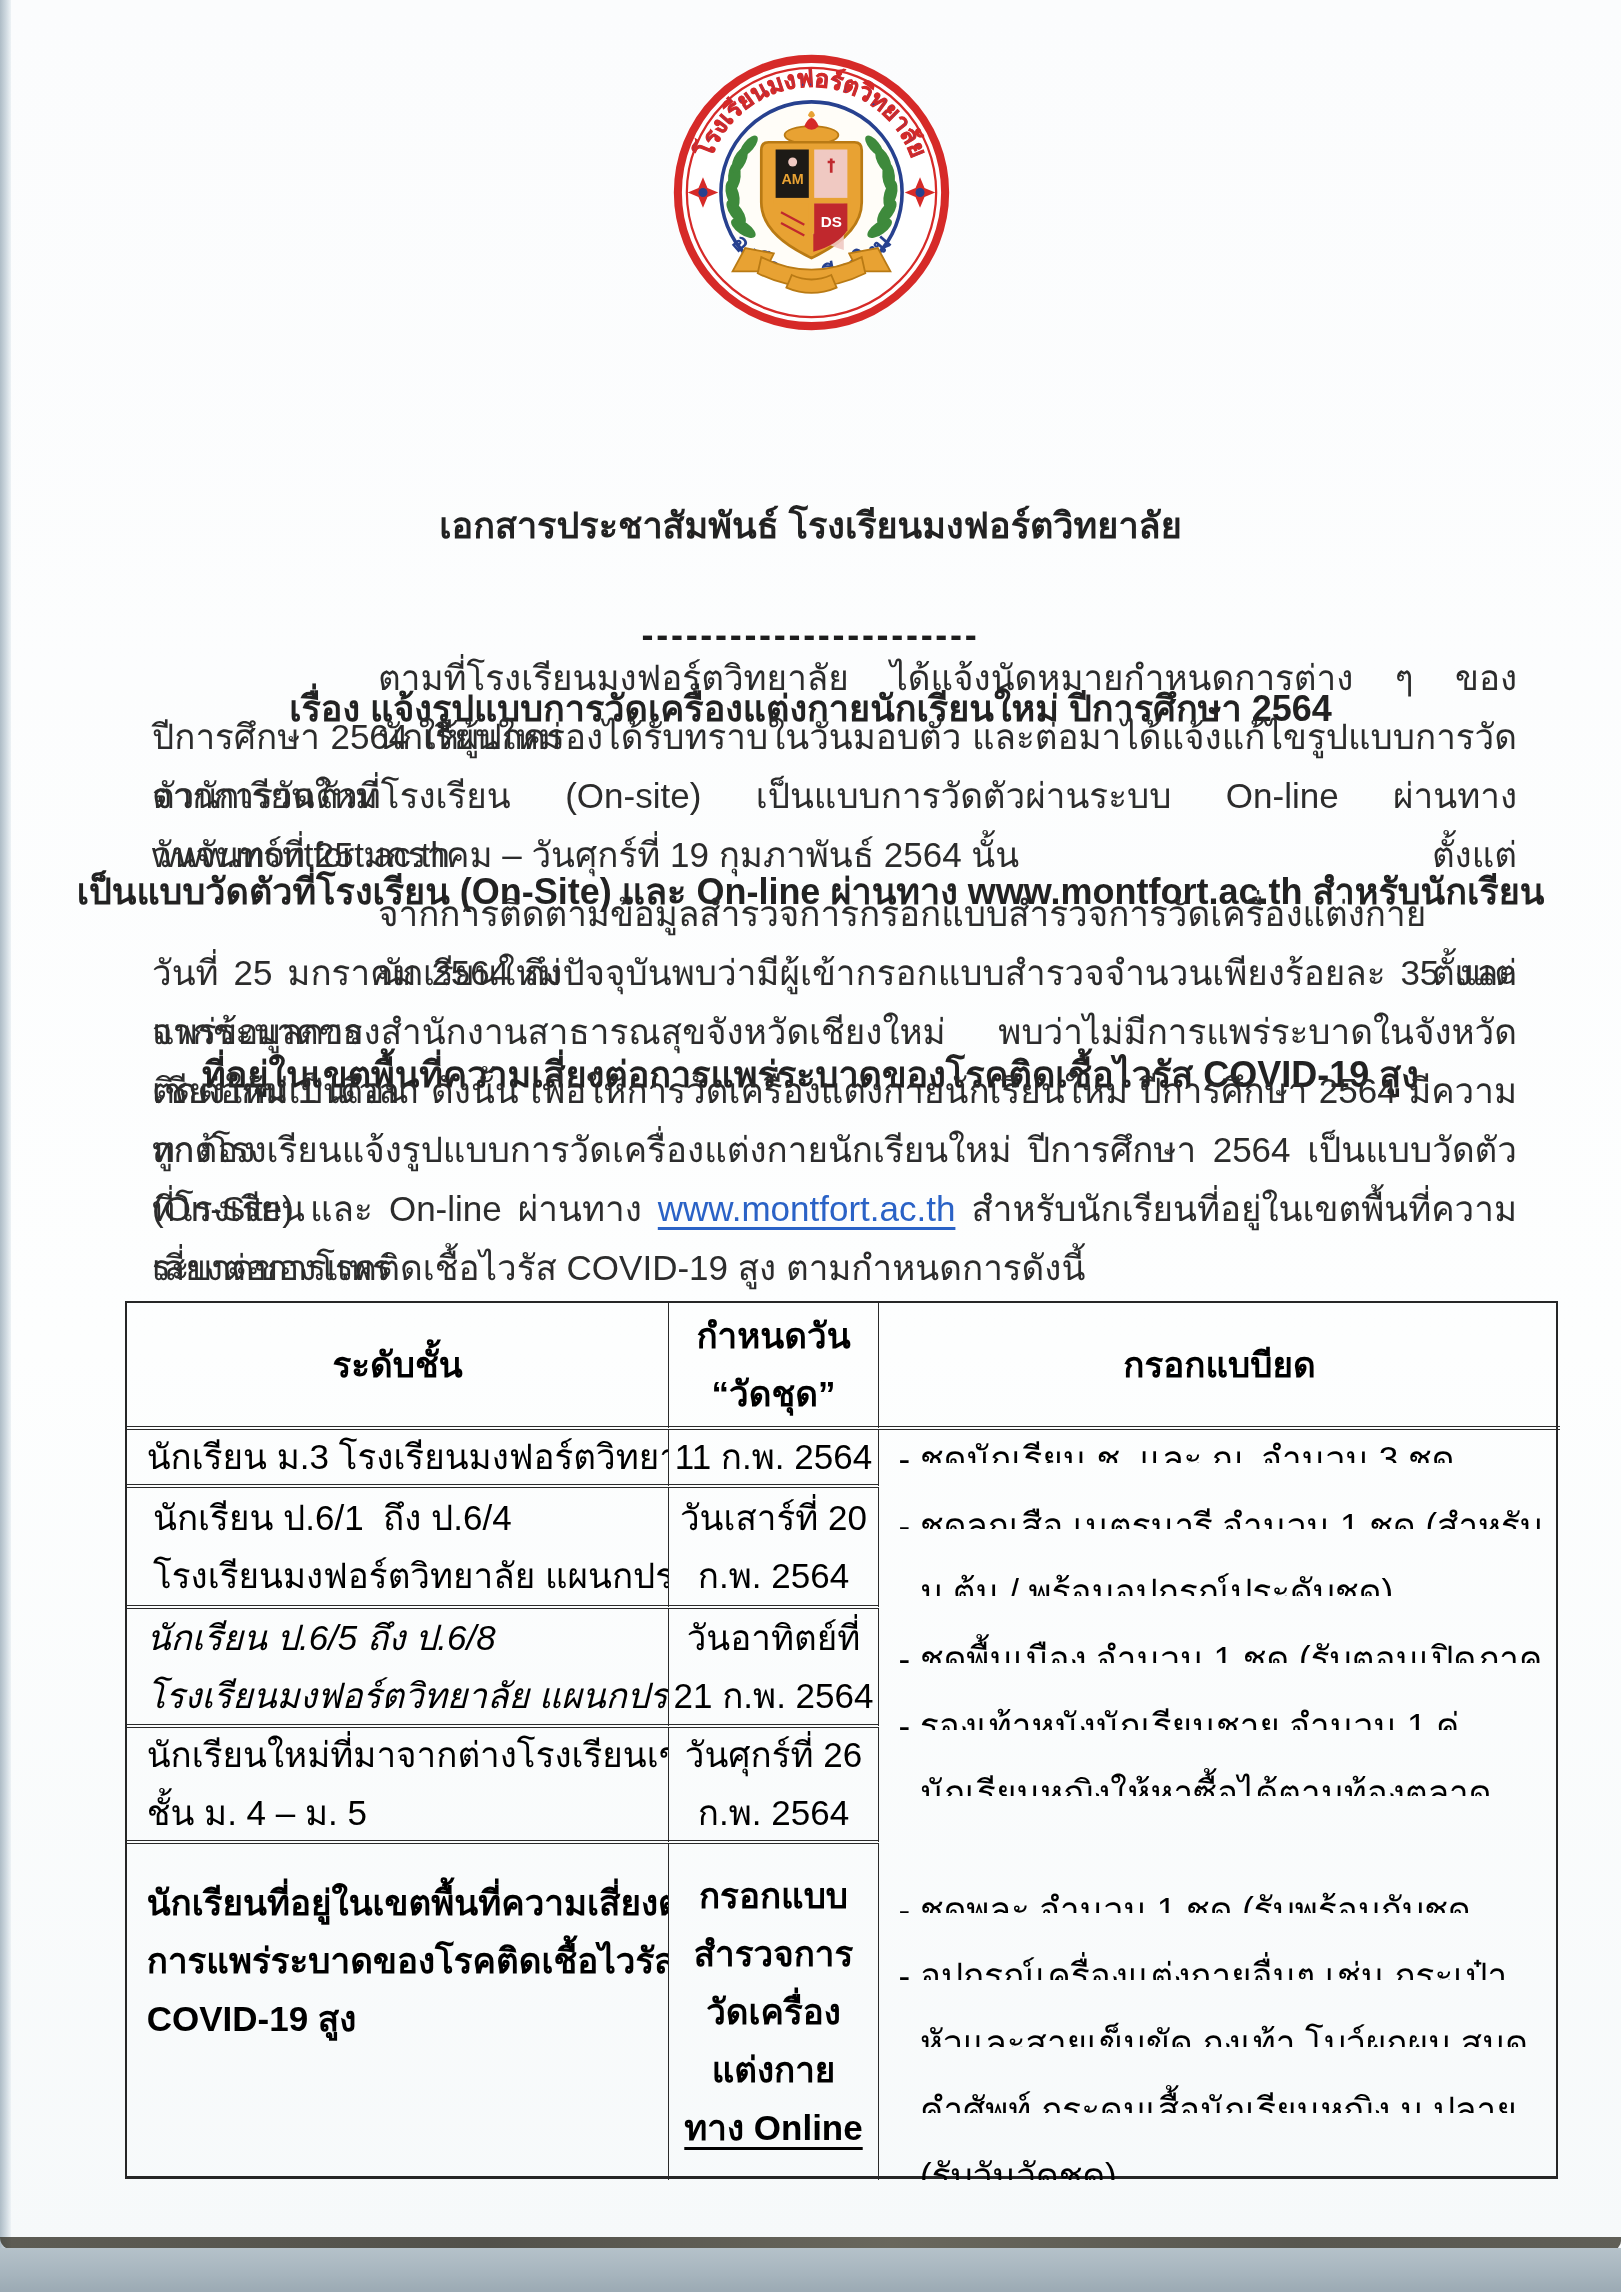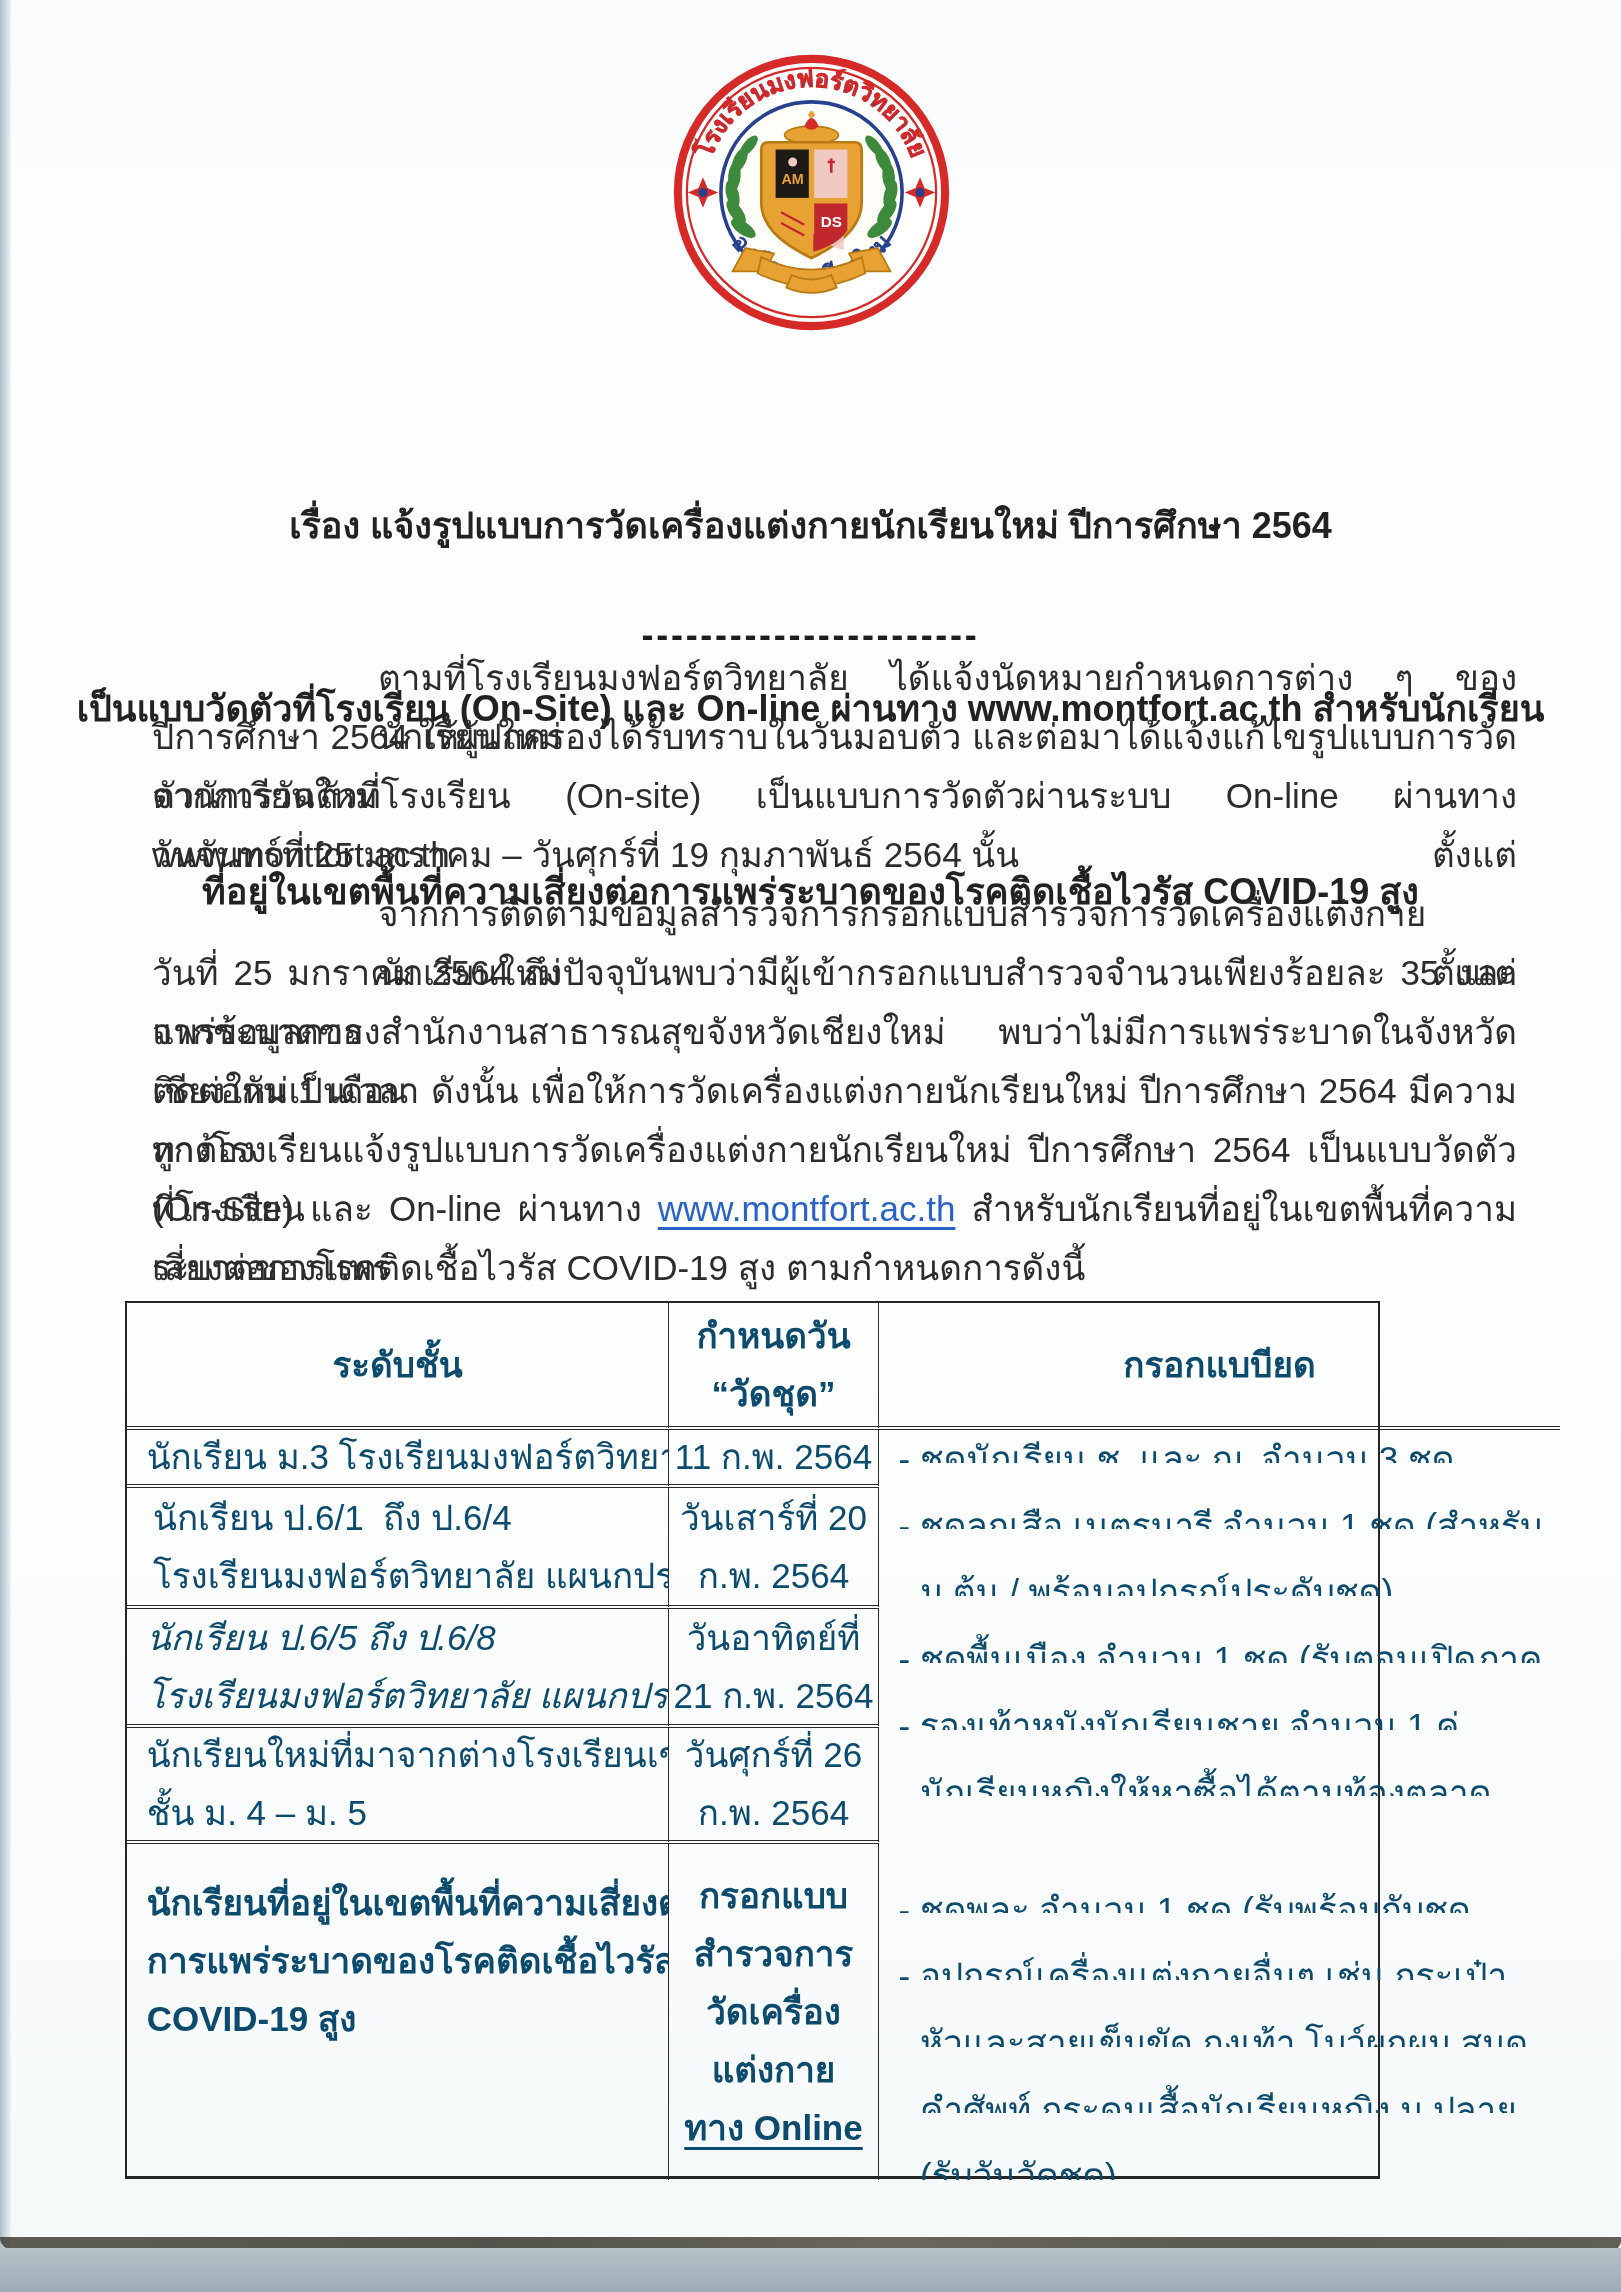--- a/index.html
+++ b/index.html
@@ -48,28 +48,28 @@
     font-size:35px;line-height:59px;color:#2c2c2c;
     white-space:pre-wrap;
   }
   .bline{height:59px;text-align:left;}
   .bline.full{text-align:justify;text-align-last:justify;}
   .bline.indent{padding-left:226px;}
   .bline.indent.full{text-align-last:justify;}
   a.doclink{color:#2a62c6;text-decoration:underline;text-underline-offset:6.3px;text-decoration-thickness:2.7px;cursor:pointer;}
 
   .schedule-table{
-    position:absolute;left:125px;top:1301px;width:1255px;height:878px;
+    position:absolute;left:125px;top:1301px;width:1433px;height:878px;
     display:grid;
     grid-template-columns:542px 210px 681px;
     grid-template-rows:127px 58px 121px 119px 116px 336px;
     border:2.7px solid #262626;
     border-bottom-width:3.6px;
     box-sizing:border-box;
-    font-size:35px;color:#0c4a6e;
+    font-size:35px;color:#000000;
   }
   .cell{
     box-sizing:border-box;display:flex;flex-direction:column;justify-content:center;
     border-right:1.8px solid #2a2a2a;border-bottom:4.5px double #2a2a2a;
     overflow:hidden;
   }
   .cell.no-right{border-right:none;}
   .cell.no-bottom{border-bottom:none;}
   .cell-line{height:58px;line-height:58px;white-space:pre;}
   .hdr{font-weight:bold;align-items:center;text-align:center;}
@@ -155,20 +155,21 @@
 
   <g>
     <path d="M 86 222 l -14 26 h 36 l 10 -20 z" fill="#e8a233" stroke="#b97a14" stroke-width="2"></path>
     <path d="M 234 222 l 14 26 h -36 l -10 -20 z" fill="#e8a233" stroke="#b97a14" stroke-width="2"></path>
     <path d="M 104 232 q 56 28 112 0 l 4 18 q -60 30 -120 0 z" fill="#e8a233" stroke="#b97a14" stroke-width="2"></path>
     <path d="M 138 252 q 22 10 44 0 l 6 14 q -28 12 -56 0 z" fill="#e8a233" stroke="#b97a14" stroke-width="2"></path>
   </g>
 </svg>
 
 <div class="title-block">
+  <div class="title-line">เอกสารประชาสัมพันธ์ โรงเรียนมงฟอร์ตวิทยาลัย</div>
   <div class="title-line">เรื่อง แจ้งรูปแบบการวัดเครื่องแต่งกายนักเรียนใหม่ ปีการศึกษา 2564</div>
   <div class="title-line">เป็นแบบวัดตัวที่โรงเรียน (On-Site) และ On-line ผ่านทาง www.montfort.ac.th สำหรับนักเรียน</div>
   <div class="title-line">ที่อยู่ในเขตพื้นที่ความเสี่ยงต่อการแพร่ระบาดของโรคติดเชื้อไวรัส COVID-19 สูง</div>
 </div>
 <div class="dash-separator">-----------------------</div>
 
 <div class="body-paragraphs"><div class="bline indent full">ตามที่โรงเรียนมงฟอร์ตวิทยาลัย ได้แจ้งนัดหมายกำหนดการต่าง ๆ ของนักเรียนใหม่</div><div class="bline full">ปีการศึกษา 2564 ให้ผู้ปกครองได้รับทราบในวันมอบตัว และต่อมาได้แจ้งแก้ไขรูปแบบการวัดตัวนักเรียนใหม่</div><div class="bline full">จากการวัดตัวที่โรงเรียน (On-site) เป็นแบบการวัดตัวผ่านระบบ On-line ผ่านทาง www.montfort.ac.th ตั้งแต่</div><div class="bline">วันจันทร์ที่ 25 มกราคม – วันศุกร์ที่ 19 กุมภาพันธ์ 2564 นั้น</div><div class="bline indent full">จากการติดตามข้อมูลสำรวจการกรอกแบบสำรวจการวัดเครื่องแต่งกายนักเรียนใหม่ ตั้งแต่</div><div class="bline full">วันที่ 25 มกราคม 2564 ถึงปัจจุบันพบว่ามีผู้เข้ากรอกแบบสำรวจจำนวนเพียงร้อยละ 35 และจากข้อมูลการ</div><div class="bline full">แพร่ระบาดของสำนักงานสาธารณสุขจังหวัดเชียงใหม่ พบว่าไม่มีการแพร่ระบาดในจังหวัดเชียงใหม่เป็นเวลา</div><div class="bline full">ติดต่อกัน 1 เดือน  ดังนั้น เพื่อให้การวัดเครื่องแต่งกายนักเรียนใหม่ ปีการศึกษา 2564 มีความถูกต้อง</div><div class="bline full">ทางโรงเรียนแจ้งรูปแบบการวัดเครื่องแต่งกายนักเรียนใหม่ ปีการศึกษา 2564 เป็นแบบวัดตัวที่โรงเรียน</div><div class="bline full"><span>(On-Site) และ On-line ผ่านทาง </span><a class="doclink">www.montfort.ac.th</a><span> สำหรับนักเรียนที่อยู่ในเขตพื้นที่ความเสี่ยงต่อการแพร่</span></div><div class="bline">ระบาดของโรคติดเชื้อไวรัส COVID-19 สูง ตามกำหนดการดังนี้</div></div>
 
 <div class="schedule-table">
   <div class="cell hdr col1h" style="grid-row:1;grid-column:1;">

